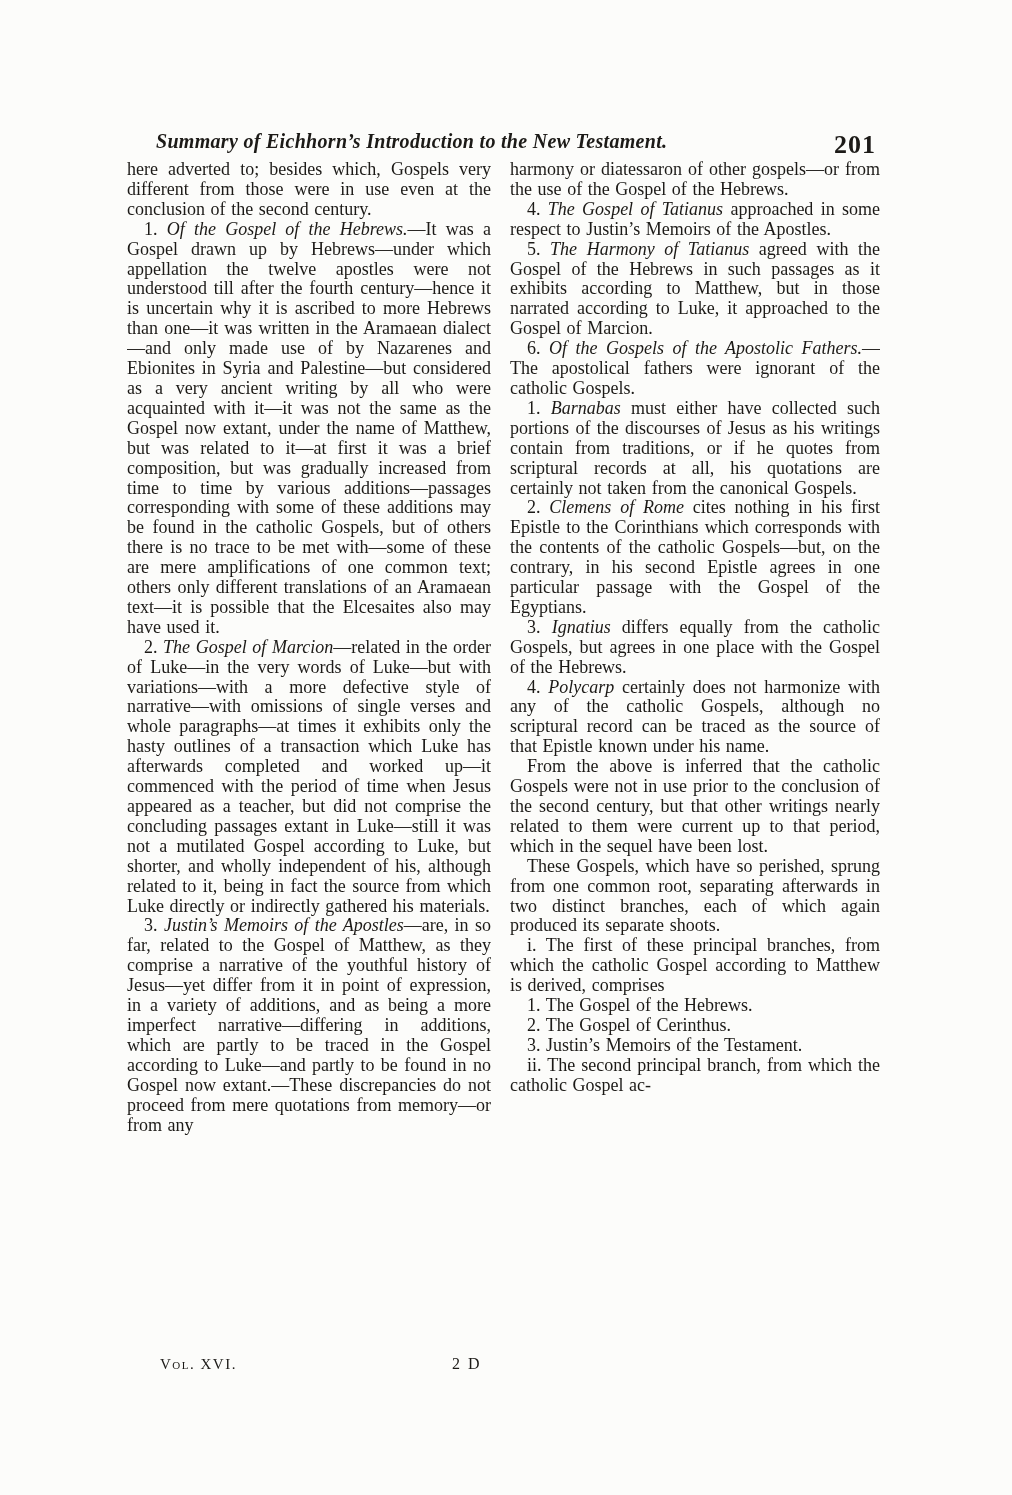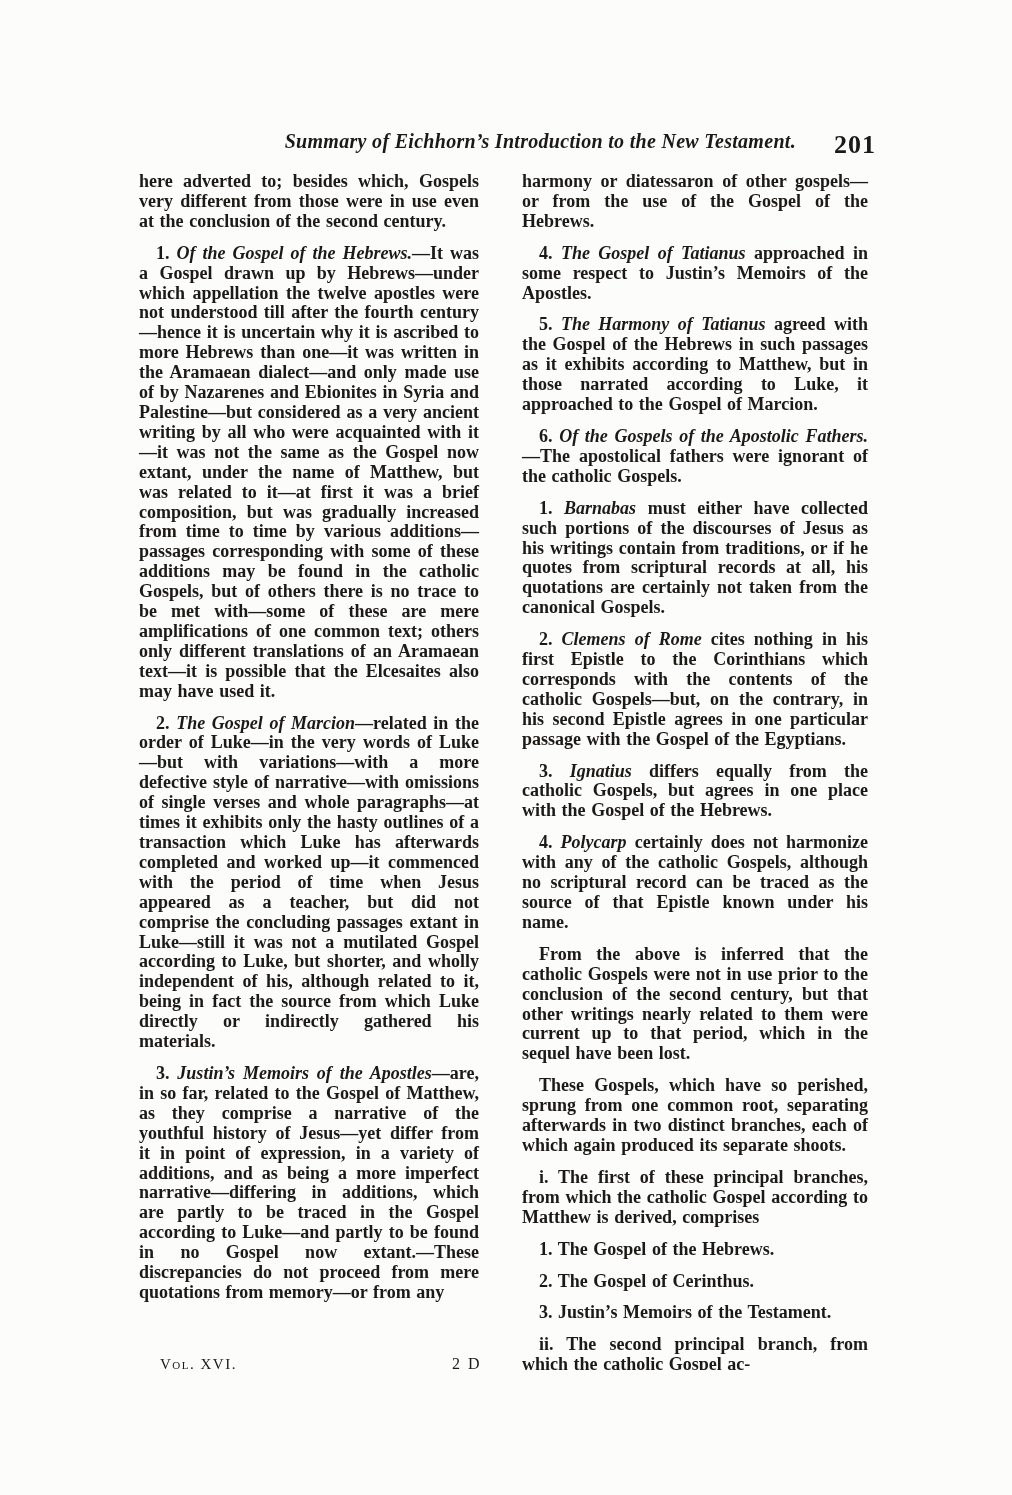--- a/index.html
+++ b/index.html
@@ -12,39 +12,39 @@
     overflow: hidden;
   }
   .page {
     position: absolute; inset: 0;
   }
   .running-header {
     position: absolute; top: 130px; left: 126px; width: 760px; height: 34px;
   }
   .header-title {
     position: absolute; left: 30px; width: 640px; top: 0;
-    text-align: right;
+    text-align: left;
     font-style: italic; font-weight: bold;
     font-size: 20px; letter-spacing: 0.3px;
     white-space: nowrap;
   }
   .page-number {
     position: absolute; right: 10px; top: 0;
     font-weight: bold; font-size: 26px; letter-spacing: 1px;
   }
   .column {
     position: absolute; top: 160px;
     font-size: 18px; line-height: 19.9px;
     text-align: justify;
     word-spacing: 0.06em;
     height: 1210px; overflow: hidden;
   }
   .column-left  { left: 127px; width: 364px; }
   .column-right { left: 510px; width: 370px; }
-  p.para { margin: 12px; padding: 0; font-weight: bold; }
+  p.para { margin: 0; padding: 0; }
   p.ind   { text-indent: 17px; }
   p.flush { text-indent: 0; }
   .it { font-style: italic; }
   .num { font-style: normal; }
   .footer-volume {
     position: absolute; top: 1356px; left: 160px;
     font-size: 15px; font-variant: small-caps; letter-spacing: 1.5px;
   }
   .footer-signature {
     position: absolute; top: 1355px; left: 452px;

